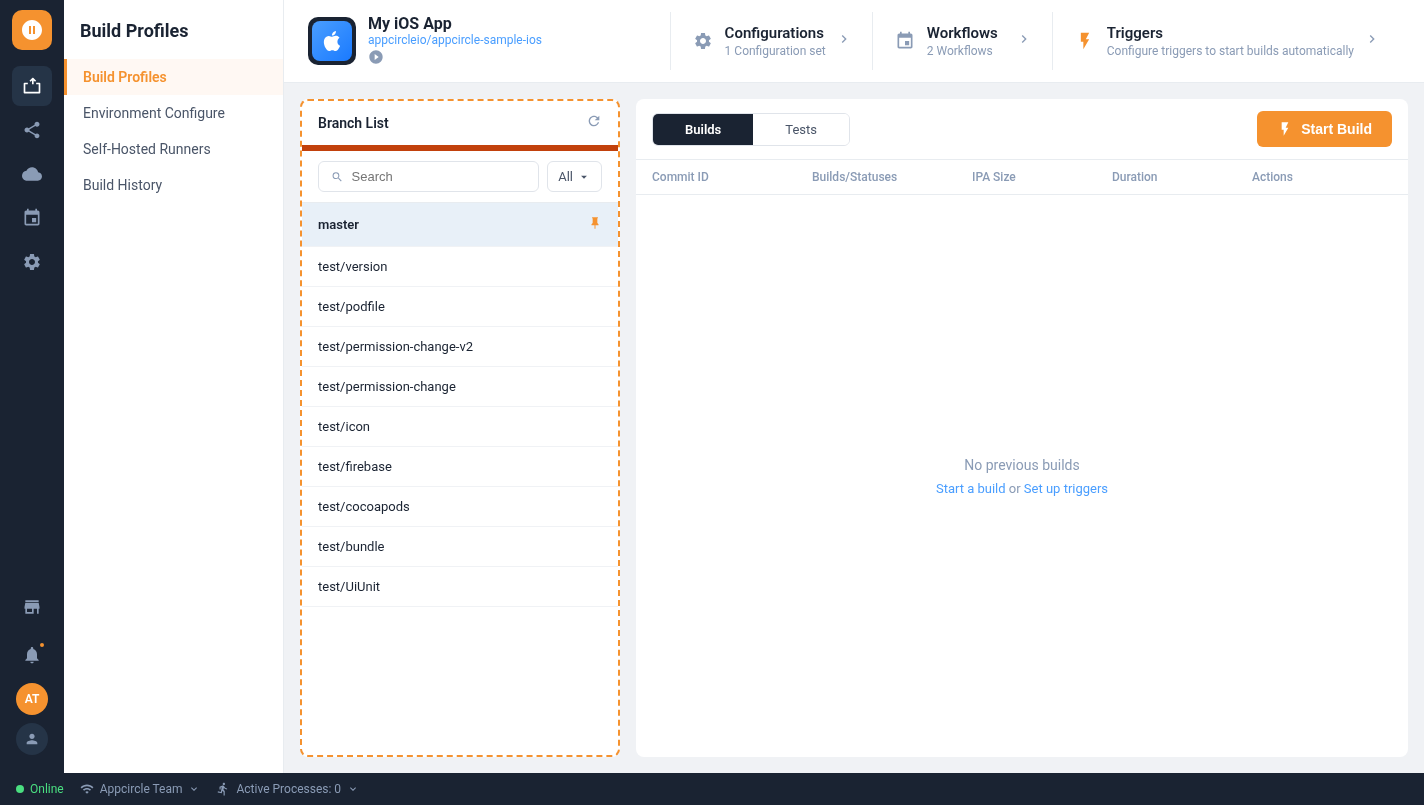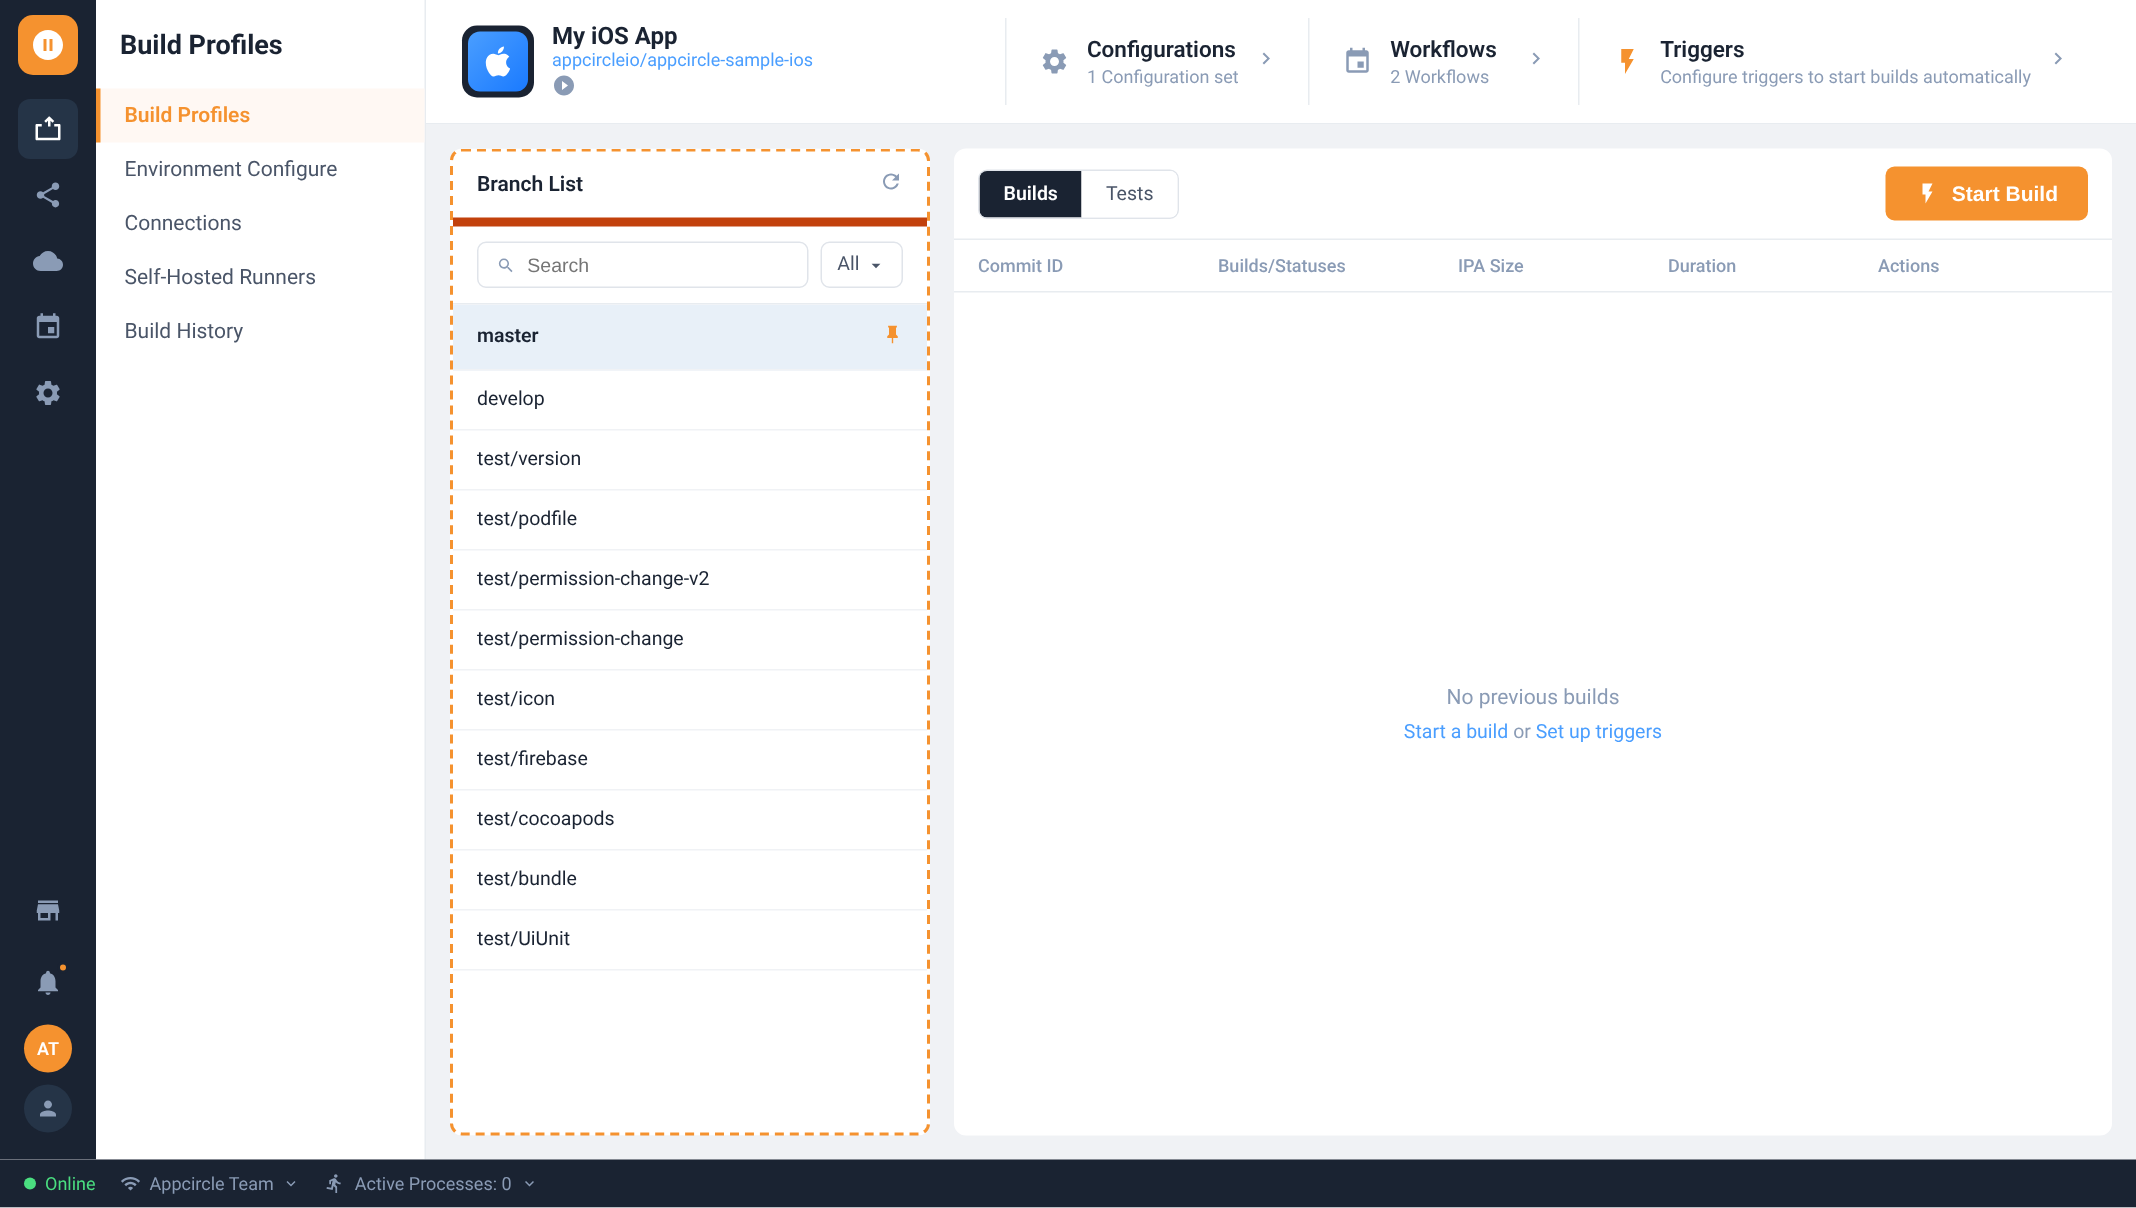--- a/index.html
+++ b/index.html
@@ -66,21 +66,21 @@
     .branch-item { display: flex; align-items: center; justify-content: space-between; padding: 12px 16px; cursor: pointer; border-bottom: 1px solid #f0f2f5; }
     .branch-item.active { background: #e8f0f8; }
     .branch-item-name { font-size: 13px; color: #1a2332; }
     .branch-item.active .branch-item-name { font-weight: 600; }
     .branch-pin { color: #f5922f; }
 
     
     .builds-panel { flex: 1; background: white; border-radius: 8px; display: flex; flex-direction: column; overflow: hidden; }
     .builds-header { display: flex; align-items: center; justify-content: space-between; padding: 12px 16px; border-bottom: 1px solid #e8ecf0; }
     .builds-tabs { display: flex; gap: 0; border: 1px solid #e0e4ea; border-radius: 6px; overflow: hidden; }
-    .builds-tab { padding: 8px 16px; font-size: 13px; cursor: pointer; color: #4a5568; background: white; }
+    .builds-tab { padding: 8px 32px; font-size: 13px; cursor: pointer; color: #4a5568; background: white; }
     .builds-tab.active { background: #1a2332; color: white; font-weight: 600; }
     .start-build-btn { display: flex; align-items: center; gap: 8px; background: #f5922f; color: white; border: none; border-radius: 6px; padding: 10px 20px; font-size: 14px; font-weight: 600; cursor: pointer; }
     .start-build-btn svg { width: 16px; height: 16px; }
     .builds-table-header { display: grid; grid-template-columns: 160px 1fr 140px 140px 140px; padding: 10px 16px; border-bottom: 1px solid #e8ecf0; }
     .builds-table-header span { font-size: 12px; color: #8a9bb5; font-weight: 500; }
     .builds-empty { flex: 1; display: flex; flex-direction: column; align-items: center; justify-content: center; gap: 8px; }
     .builds-empty-title { font-size: 14px; color: #8a9bb5; }
     .builds-empty-links { font-size: 13px; color: #8a9bb5; }
     .builds-empty-links a { color: #4a9eff; text-decoration: none; }
 
@@ -148,21 +148,20 @@
     </div>
   </div>
 
   <div class="sidebar">
     <div class="sidebar-header">
       <div class="sidebar-title">Build Profiles</div>
     </div>
     <nav class="sidebar-nav">
       <div class="sidebar-item active">Build Profiles</div>
       <div class="sidebar-item">Environment Configure</div>
-      <div class="sidebar-item">Connections</div>
       <div class="sidebar-item">Self-Hosted Runners</div>
       <div class="sidebar-item">Build History</div>
     </nav>
   </div>
 
   <div class="main">
 
     <div class="app-topbar">
       <div class="app-info">
         <div class="app-icon">
@@ -262,23 +261,20 @@
         <div class="branch-list">
           <div class="branch-item active">
             <span class="branch-item-name">master</span>
             <span class="branch-pin">
               <svg viewBox="0 0 24 24" fill="#f5922f" width="14" height="14">
                   <path d="M16 12V4h1V2H7v2h1v8l-2 2v2h5.2v6h1.6v-6H18v-2l-2-2z"></path>
                 </svg>
             </span>
           </div>
           <div class="branch-item">
-            <span class="branch-item-name">develop</span>
-          </div>
-          <div class="branch-item">
             <span class="branch-item-name">test/version</span>
           </div>
           <div class="branch-item">
             <span class="branch-item-name">test/podfile</span>
           </div>
           <div class="branch-item">
             <span class="branch-item-name">test/permission-change-v2</span>
           </div>
           <div class="branch-item">
             <span class="branch-item-name">test/permission-change</span>

